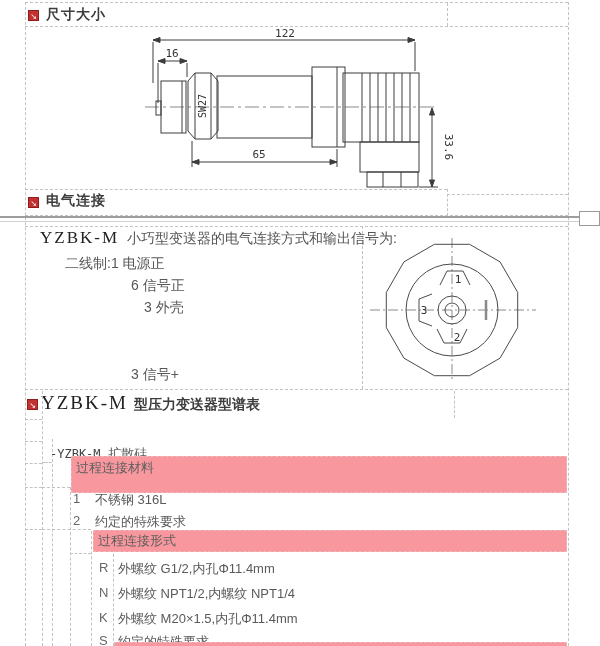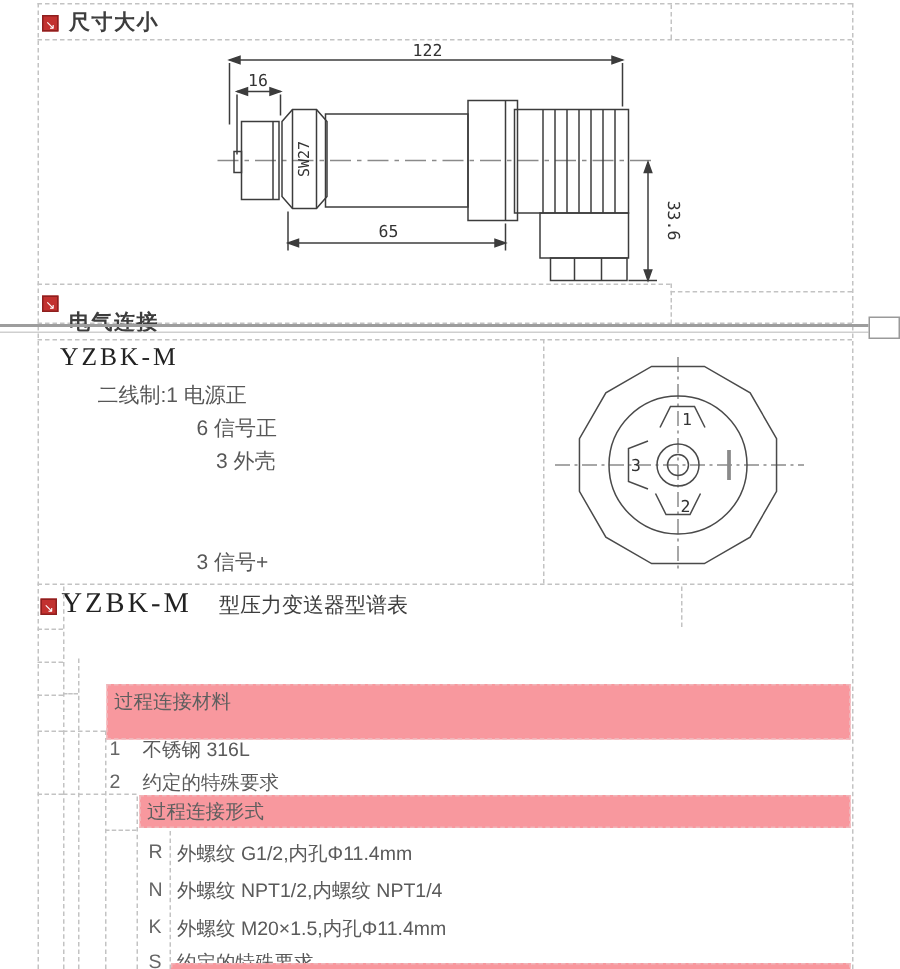--- a/index.html
+++ b/index.html
@@ -97,32 +97,33 @@
     <text x="305" y="122" font-size="11" text-anchor="middle" transform="rotate(90 305 122)">33.6</text>
     <text x="63" y="84" font-size="10" text-anchor="middle" transform="rotate(-90 63 81)">SW27</text>
   </svg>
 
   <div class="hline" style="left:25px;top:189px;width:422px"></div>
   <div class="hline" style="left:447px;top:194px;width:121px"></div>
   <div class="vline" style="left:447px;top:189px;height:27px"></div>
   <div class="hline" style="left:25px;top:215px;width:543px"></div>
 
   <div class="sec-icon" style="left:28px;top:197px"><span>↘</span></div>
-  <div class="sec-title" style="left:46px;top:206px">电气连接</div>
+  <div class="sec-title" style="left:46px;top:192px">电气连接</div>
 
   <div class="sep-dark"></div>
   <div class="sep-light"></div>
   <div class="sep-box"></div>
 
   <div class="hline" style="left:25px;top:226px;width:543px"></div>
   <div class="vline" style="left:362px;top:226px;height:163px"></div>
   <div class="hline" style="left:25px;top:389px;width:543px"></div>
 
   <div class="title-line" style="left:40px;top:228px">
     <span class="model-serif" style="font-size:17px">YZBK-M</span>
+    <span style="font-size:14px;color:#555;margin-left:8px">小巧型变送器的电气连接方式和输出信号为:</span>
   </div>
   <div class="wire-line" style="left:65px;top:255px">二线制:1 电源正</div>
   <div class="wire-line" style="left:131px;top:277px">6 信号正</div>
   <div class="wire-line" style="left:144px;top:299px">3 外壳</div>
   <div class="wire-line" style="left:131px;top:366px">3 信号+</div>
 
   <svg style="position:absolute;left:368px;top:236px" width="170" height="150" viewBox="0 0 170 150">
     <g stroke="#4a4a4a" stroke-width="1" fill="none">
       <line x1="2" y1="74" x2="168" y2="74" stroke="#8a8a8a" stroke-dasharray="10 3 2 3"></line>
       <line x1="84" y1="2" x2="84" y2="146" stroke="#8a8a8a" stroke-dasharray="10 3 2 3"></line>
@@ -136,40 +137,44 @@
       <polyline points="64,58 51,63 51,85 64,90"></polyline>
     </g>
     <text x="90" y="47" font-size="11" text-anchor="middle">1</text>
     <text x="89" y="105" font-size="11" text-anchor="middle">2</text>
     <text x="56" y="78" font-size="11" text-anchor="middle">3</text>
   </svg>
 
   <div class="sec-icon" style="left:27px;top:399px"><span>↘</span></div>
   <div class="title-line" style="left:41px;top:392px">
     <span class="model-serif" style="font-size:19px">YZBK-M</span>
-    <span style="font-size:14px;font-weight:normal;color:#3d3d3d;margin-left:18px">型压力变送器型谱表</span>
+    <span style="font-size:14px;font-weight:bold;color:#3d3d3d;margin-left:6px">型压力变送器型谱表</span>
   </div>
   <div class="vline" style="left:454px;top:391px;height:27px"></div>
 
   <div class="vline" style="left:42px;top:391px;height:255px"></div>
   <div class="vline" style="left:52px;top:439px;height:207px"></div>
   <div class="vline" style="left:70px;top:487px;height:159px"></div>
   <div class="vline" style="left:91px;top:531px;height:115px"></div>
   <div class="vline" style="left:113px;top:554px;height:92px"></div>
   <div class="hline" style="left:25px;top:419px;width:17px"></div>
   <div class="hline" style="left:25px;top:441px;width:17px"></div>
   <div class="hline" style="left:25px;top:463px;width:17px"></div>
   <div class="hline" style="left:25px;top:487px;width:17px"></div>
   <div class="hline" style="left:25px;top:529px;width:17px"></div>
   <div class="hline" style="left:42px;top:462px;width:10px"></div>
   <div class="hline" style="left:42px;top:487px;width:28px"></div>
   <div class="hline" style="left:42px;top:529px;width:49px"></div>
   <div class="hline" style="left:70px;top:553px;width:21px"></div>
 
 
+  <div class="row-text" style="left:50px;top:445px">
+    <span class="mono" style="font-size:12px;color:#444">-YZBK-M</span>
+    <span style="margin-left:4px">扩散硅</span>
+  </div>
 
   <div class="pink-row" style="left:71px;top:456px;width:496px;height:37px;line-height:21px">过程连接材料</div>
 
   <div class="row-key" style="left:73px;top:491px">1</div>
   <div class="row-text" style="left:95px;top:491px">不锈钢 316L</div>
   <div class="row-key" style="left:73px;top:513px">2</div>
   <div class="row-text" style="left:95px;top:513px">约定的特殊要求</div>
 
   <div class="pink-row" style="left:93px;top:530px;width:474px;height:22px;line-height:20px">过程连接形式</div>
 

